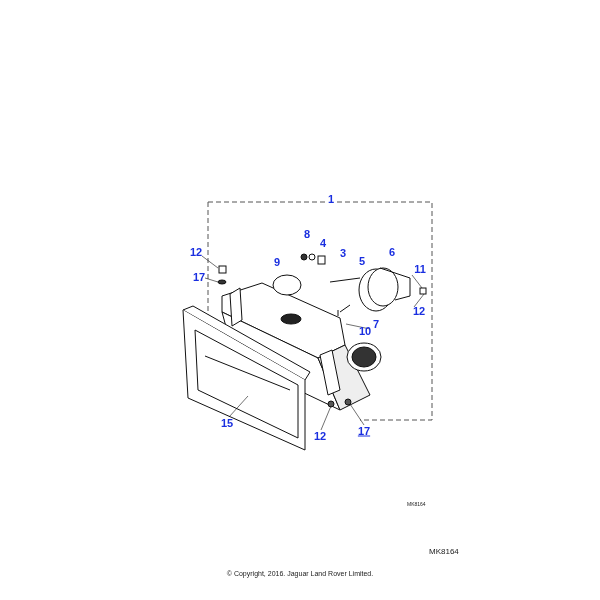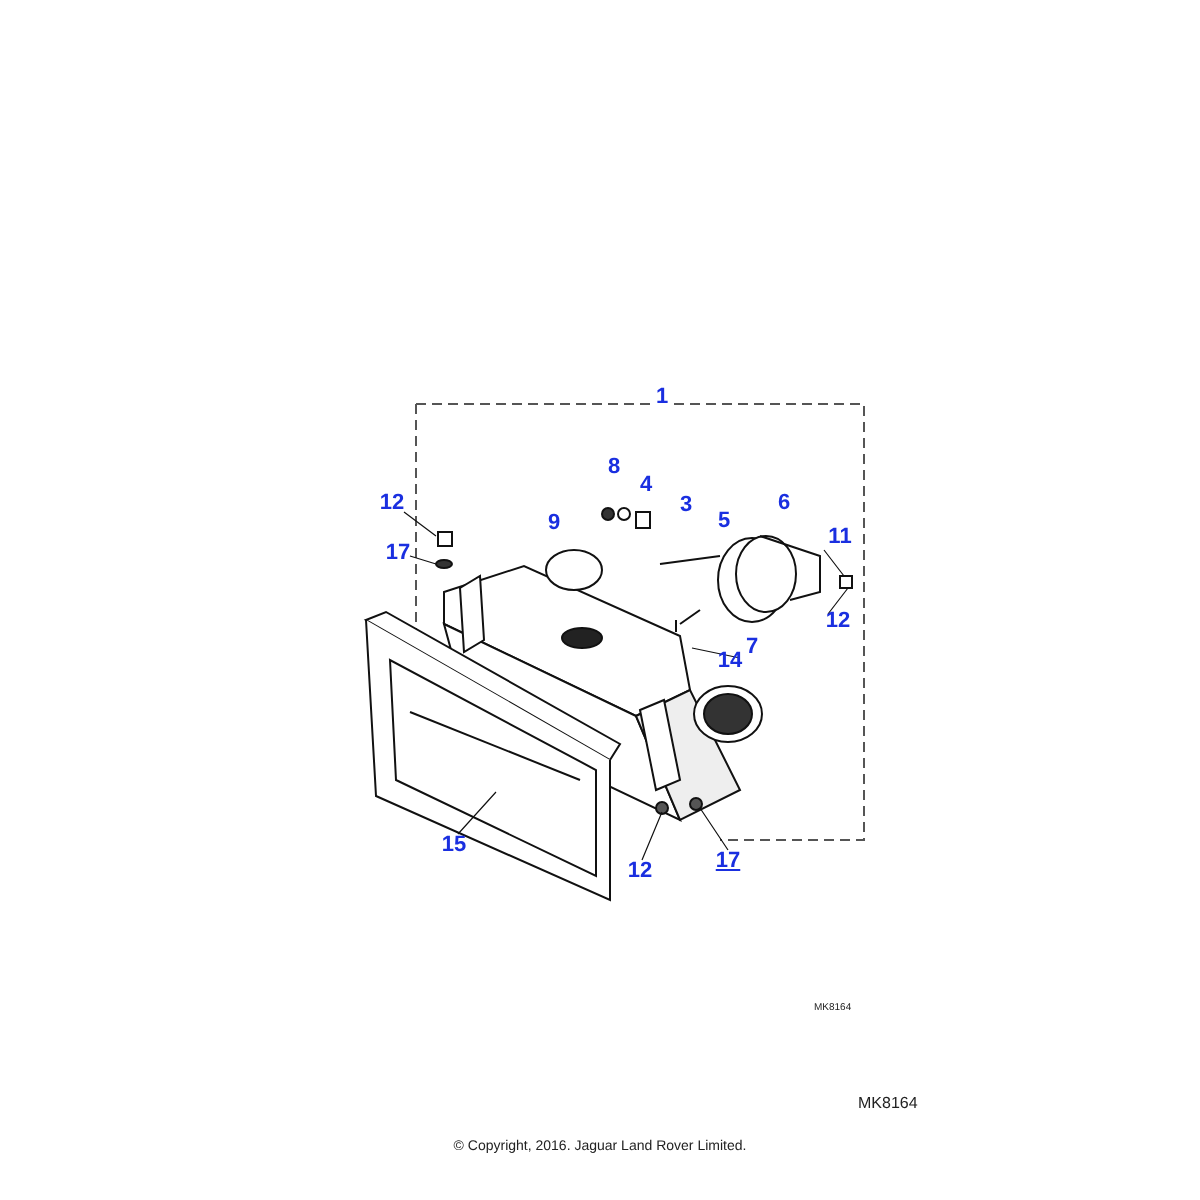--- a/index.html
+++ b/index.html
@@ -58,21 +58,21 @@
   </svg>
 
   <span class="callout" style="left:331px;top:199px;">1</span>
   <span class="callout" style="left:343px;top:253px;">3</span>
   <span class="callout" style="left:323px;top:243px;">4</span>
   <span class="callout" style="left:362px;top:261px;">5</span>
   <span class="callout" style="left:392px;top:252px;">6</span>
   <span class="callout" style="left:376px;top:324px;">7</span>
   <span class="callout" style="left:307px;top:234px;">8</span>
   <span class="callout" style="left:277px;top:262px;">9</span>
-  <span class="callout" style="left:365px;top:331px;">14</span>
+  <span class="callout" style="left:365px;top:331px;">10</span>
   <span class="callout" style="left:420px;top:269px;">11</span>
   <span class="callout" style="left:419px;top:311px;">12</span>
   <span class="callout" style="left:227px;top:423px;">15</span>
   <span class="callout" style="left:196px;top:252px;">12</span>
   <span class="callout" style="left:199px;top:277px;">17</span>
   <span class="callout" style="left:320px;top:436px;">12</span>
   <span class="callout" style="left:364px;top:431px;text-decoration:underline;">17</span>
 
   <span class="ref-small">MK8164</span>
   <span class="ref-large">MK8164</span>

